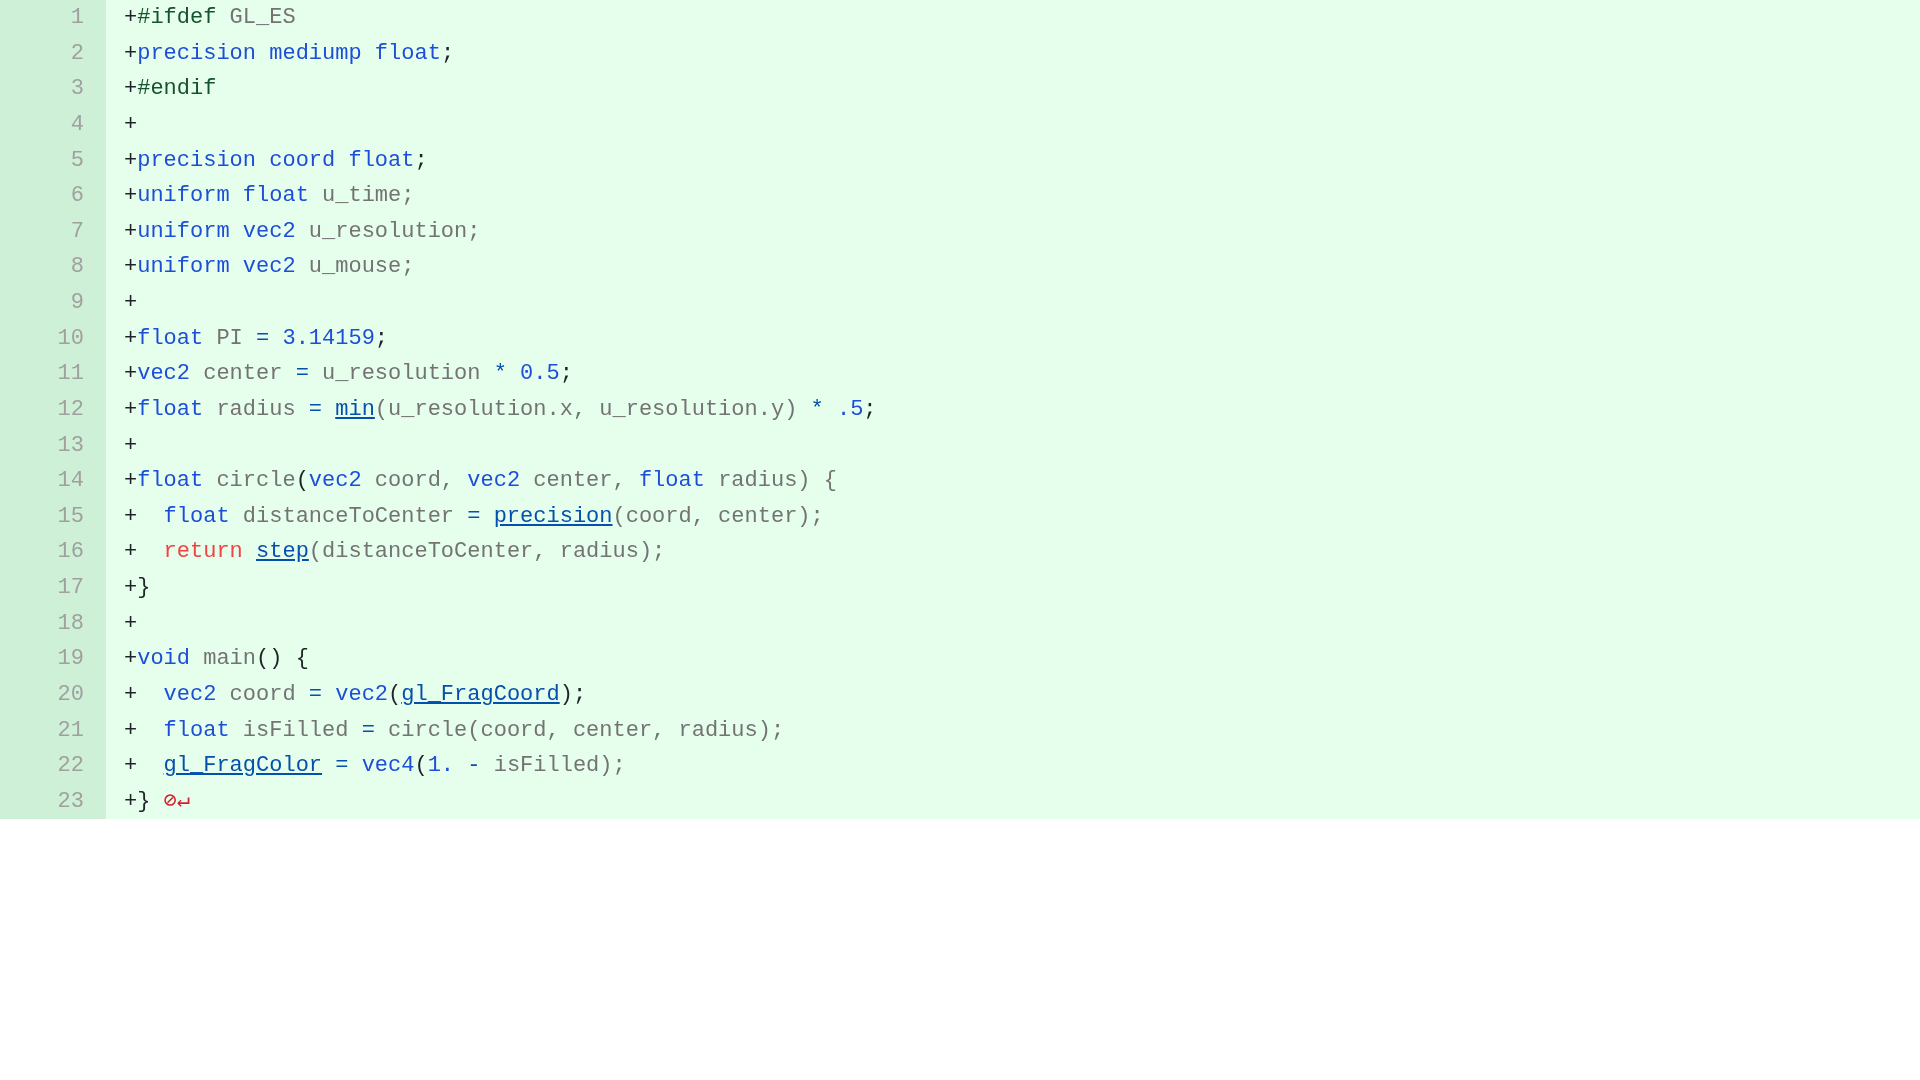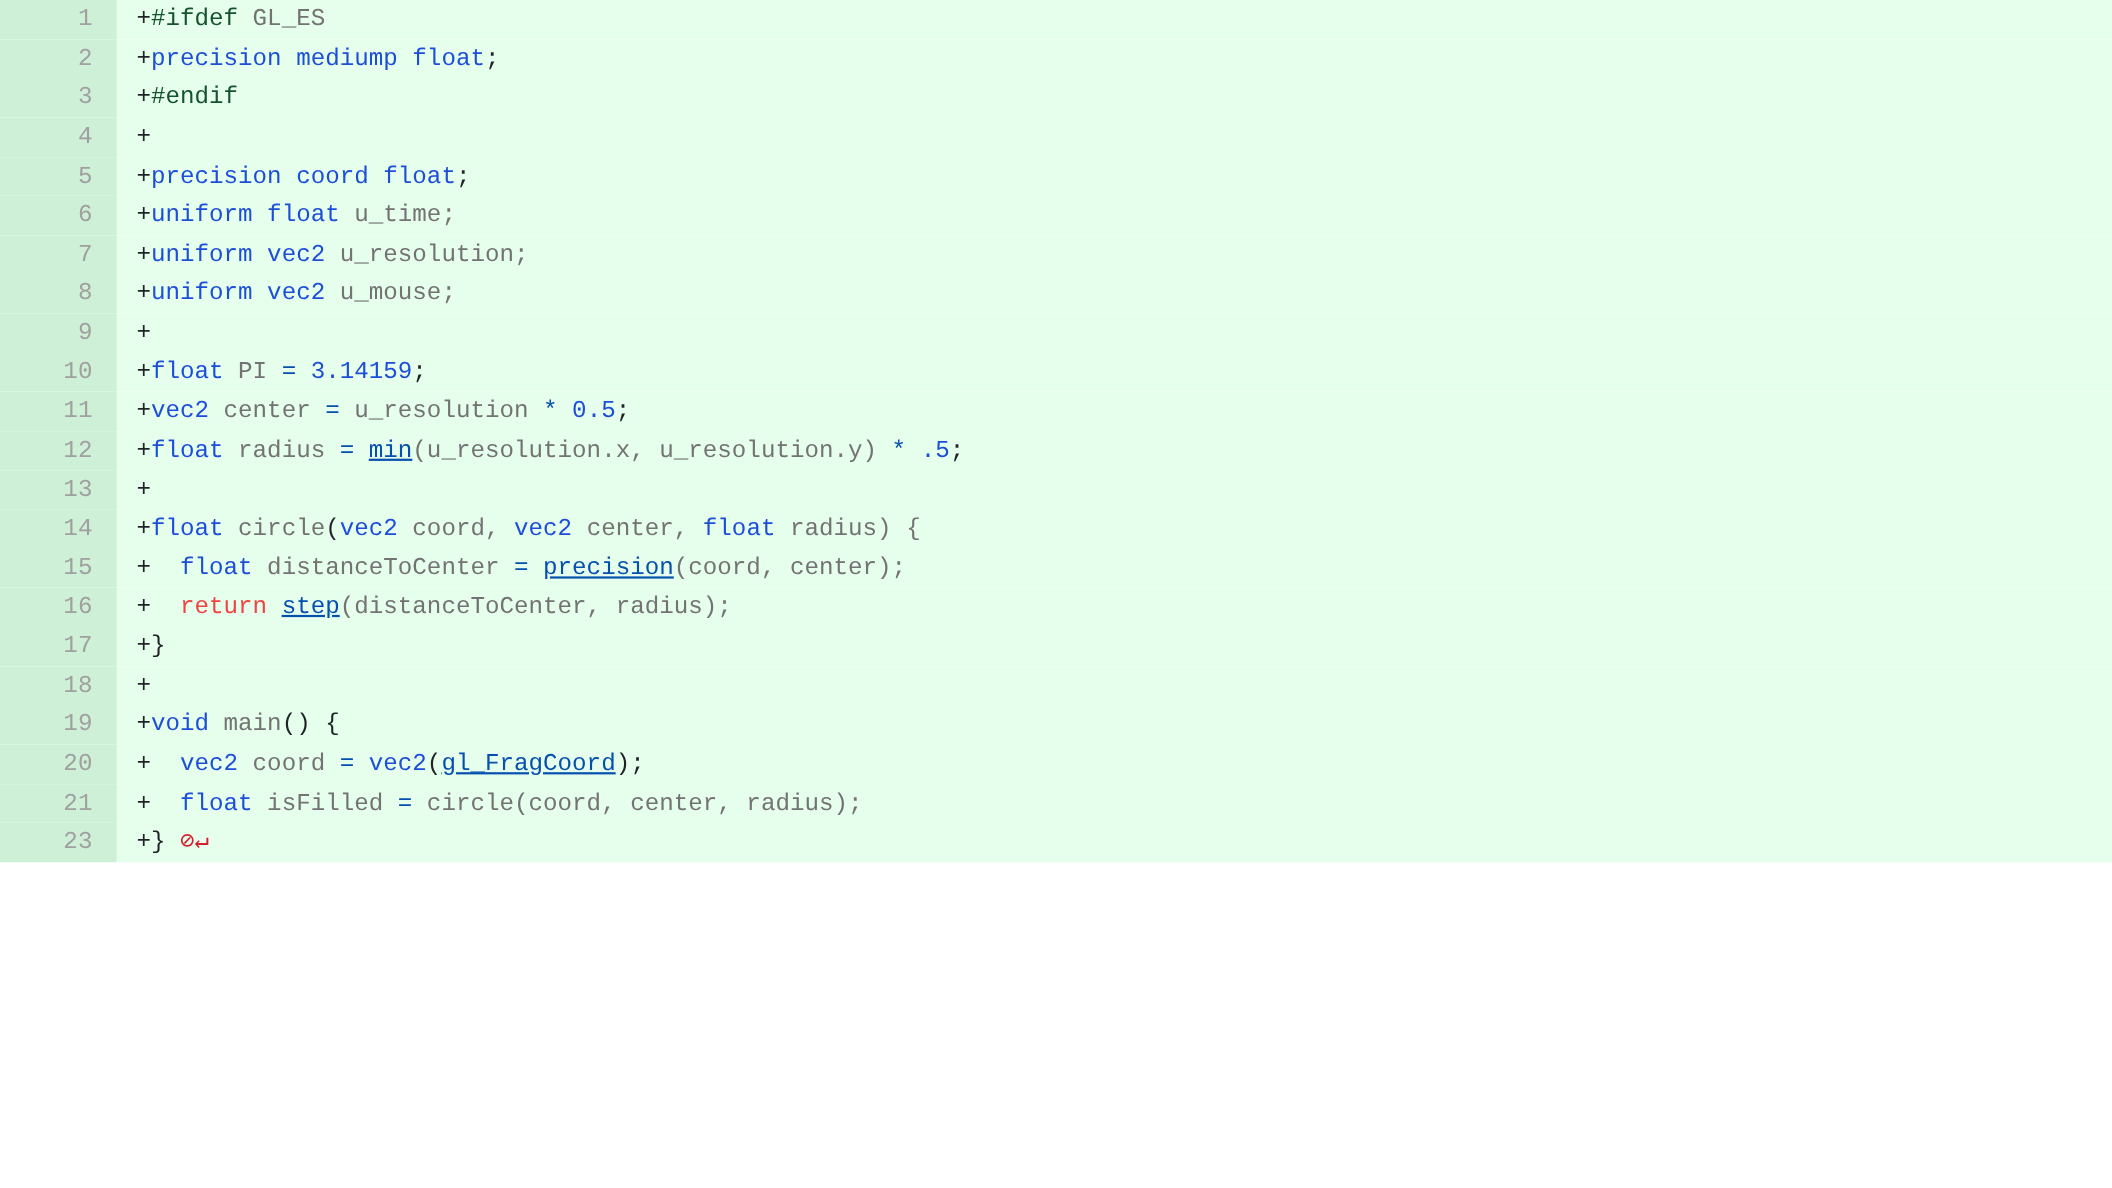--- a/index.html
+++ b/index.html
@@ -134,16 +134,20 @@
     </div>
     <div class="diff-line">
       <div class="line-number">20</div>
       <div class="line-content"><span class="plus">+</span><span class="ident">  </span><span class="kw-type">vec2</span><span class="ident"> coord </span><span class="op">=</span><span class="ident"> </span><span class="kw-type">vec2</span><span class="punct">(</span><span class="builtin">gl_FragCoord</span><span class="punct">);</span></div>
     </div>
     <div class="diff-line">
       <div class="line-number">21</div>
       <div class="line-content"><span class="plus">+</span><span class="ident">  </span><span class="kw-type">float</span><span class="ident"> isFilled </span><span class="op">=</span><span class="ident"> circle(coord, center, radius);</span></div>
     </div>
     <div class="diff-line">
+      <div class="line-number">22</div>
+      <div class="line-content"><span class="plus">+</span><span class="ident">  </span><span class="builtin">gl_FragColor</span><span class="ident"> </span><span class="op">=</span><span class="ident"> </span><span class="kw-type">vec4</span><span class="punct">(</span><span class="num">1.</span><span class="ident"> </span><span class="op">-</span><span class="ident"> isFilled);</span></div>
+    </div>
+    <div class="diff-line">
       <div class="line-number">23</div>
       <div class="line-content"><span class="plus">+</span><span class="punct">}</span><span class="ident"> </span><span class="eol-marker">⊘↵</span></div>
     </div>
   </div>
 
 </body></html>

